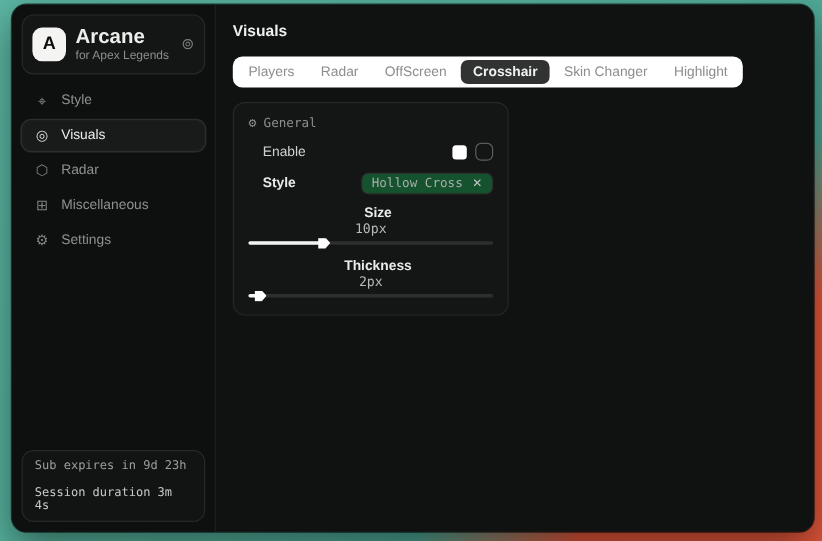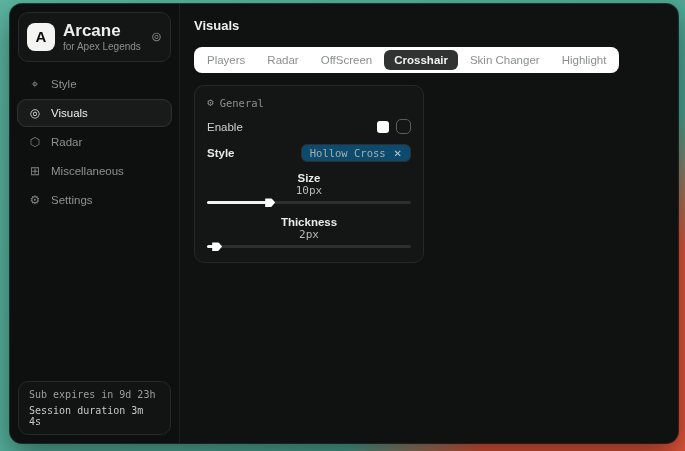--- a/index.html
+++ b/index.html
@@ -36,45 +36,45 @@
     display:flex; align-items:center; gap:9px; margin:1px 8px; padding:5px 9px;
     border:1px solid transparent; border-radius:8px; color:#8d918e; font-size:11.5px; cursor:pointer;
   }
   .nav-item.active { background:#181b19; border-color:#30343130; box-shadow:0 0 0 1px #2b2e2c; color:#eceeec; }
   .nav-icon { width:14px; font-size:12px; text-align:center; opacity:.9; }
   .status-card {
     position:absolute; left:8px; right:8px; bottom:8px;
     border:1px solid #262927; border-radius:10px; background:#121413;
     padding:7px 10px; font-family:"DejaVu Sans Mono", monospace;
   }
-  .status-line1 { color:#9b9f9c; font-size:10px; margin-bottom:5px; }
+  .status-line1 { color:#9b9f9c; font-size:10px; margin-bottom:11px; }
   .status-line2 { color:#c6c9c7; font-size:10px; }
   
   .main { flex:1; padding:12px 14px; position:relative; }
   .main-title { color:#eef0ee; font-size:13px; font-weight:bold; margin:2px 0 14px; }
   .tabbar { display:inline-flex; gap:2px; background:#ffffff; border-radius:8px; padding:3px; }
   .tab {
     padding:4px 10px; border-radius:6px; color:#8b8f8c; font-size:11.5px; cursor:pointer; white-space:nowrap;
   }
   .tab.active { background:#303331; color:#f0f2f0; font-weight:bold; }
   .panel {
     margin-top:12px; width:230px; background:#141615; border:1px solid #252826;
     border-radius:10px; padding:10px 12px 12px;
   }
   .panel-header { display:flex; align-items:center; gap:6px; color:#8b8f8c; font-size:10.5px;
     font-family:"DejaVu Sans Mono", monospace; margin-bottom:10px; }
   .panel-header .p-icon { font-size:11px; }
   .row { display:flex; align-items:center; justify-content:space-between; margin-bottom:10px; }
-  .row-label { color:#cfd2d0; font-size:11.5px; }
+  .row-label { color:#cfd2d0; font-size:11.5px;margin-left:12px; }
   .row-label.strong { color:#e9ebe9; font-weight:bold; }
   .enable-controls { display:flex; align-items:center; gap:7px; }
   .swatch { width:12px; height:12px; border-radius:3px; cursor:pointer; }
   .checkbox { width:15px; height:15px; border:1.5px solid #5a5e5b; border-radius:5px; background:transparent; cursor:pointer; }
   .tag {
-    display:flex; align-items:center; gap:8px; background:#0c4a6e; border:1px solid #2c2f2d;
+    display:flex; align-items:center; gap:8px; background:#14532d; border:1px solid #2c2f2d;
     border-radius:6px; padding:2px 8px; cursor:pointer;
   }
   .tag-text { color:#a9ada a; color:#a9adaa; font-size:10.5px; font-family:"DejaVu Sans Mono", monospace; }
   .tag-x { color:#c4c7c5; font-size:10px; cursor:pointer; }
   .value { color:#b8bbb9; font-size:11px; font-family:"DejaVu Sans Mono", monospace; }
   .slider-row { margin:-2px 0 12px; }
   .track { position:relative; height:3px; background:#2c2f2d; border-radius:2px; cursor:pointer; }
   .fill { position:absolute; left:0; top:0; bottom:0; background:#f2f3f2; border-radius:2px; }
   .thumb {
     position:absolute; top:50%; width:10px; height:9px; background:#ffffff;

